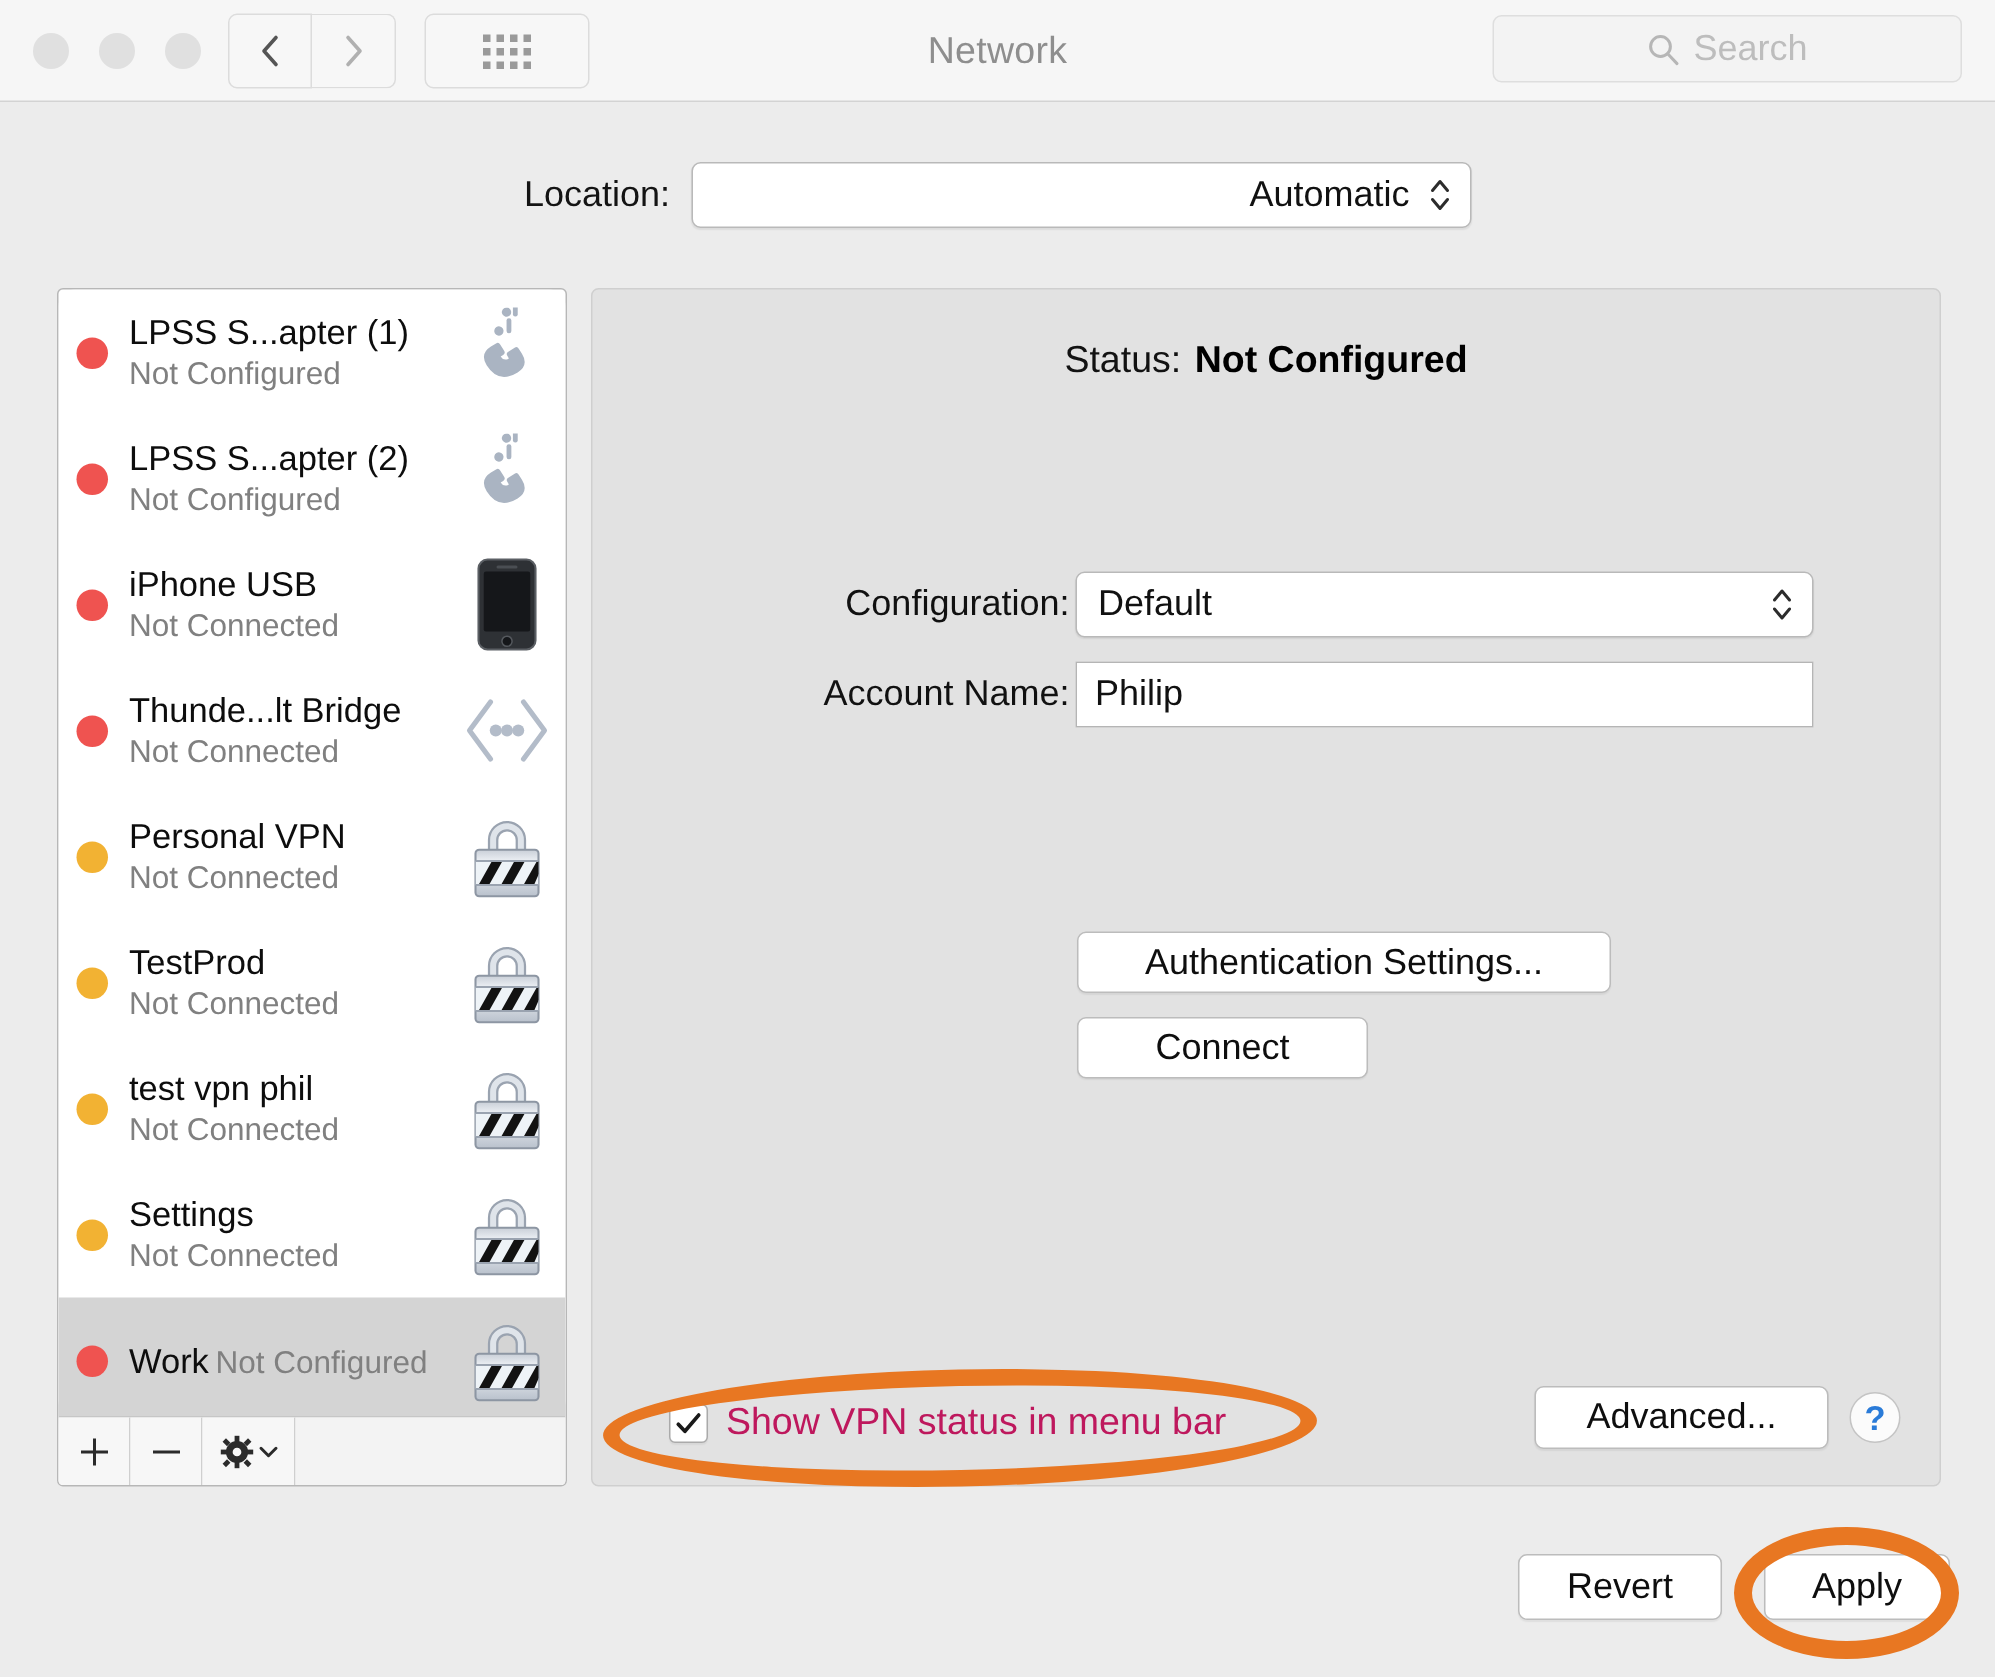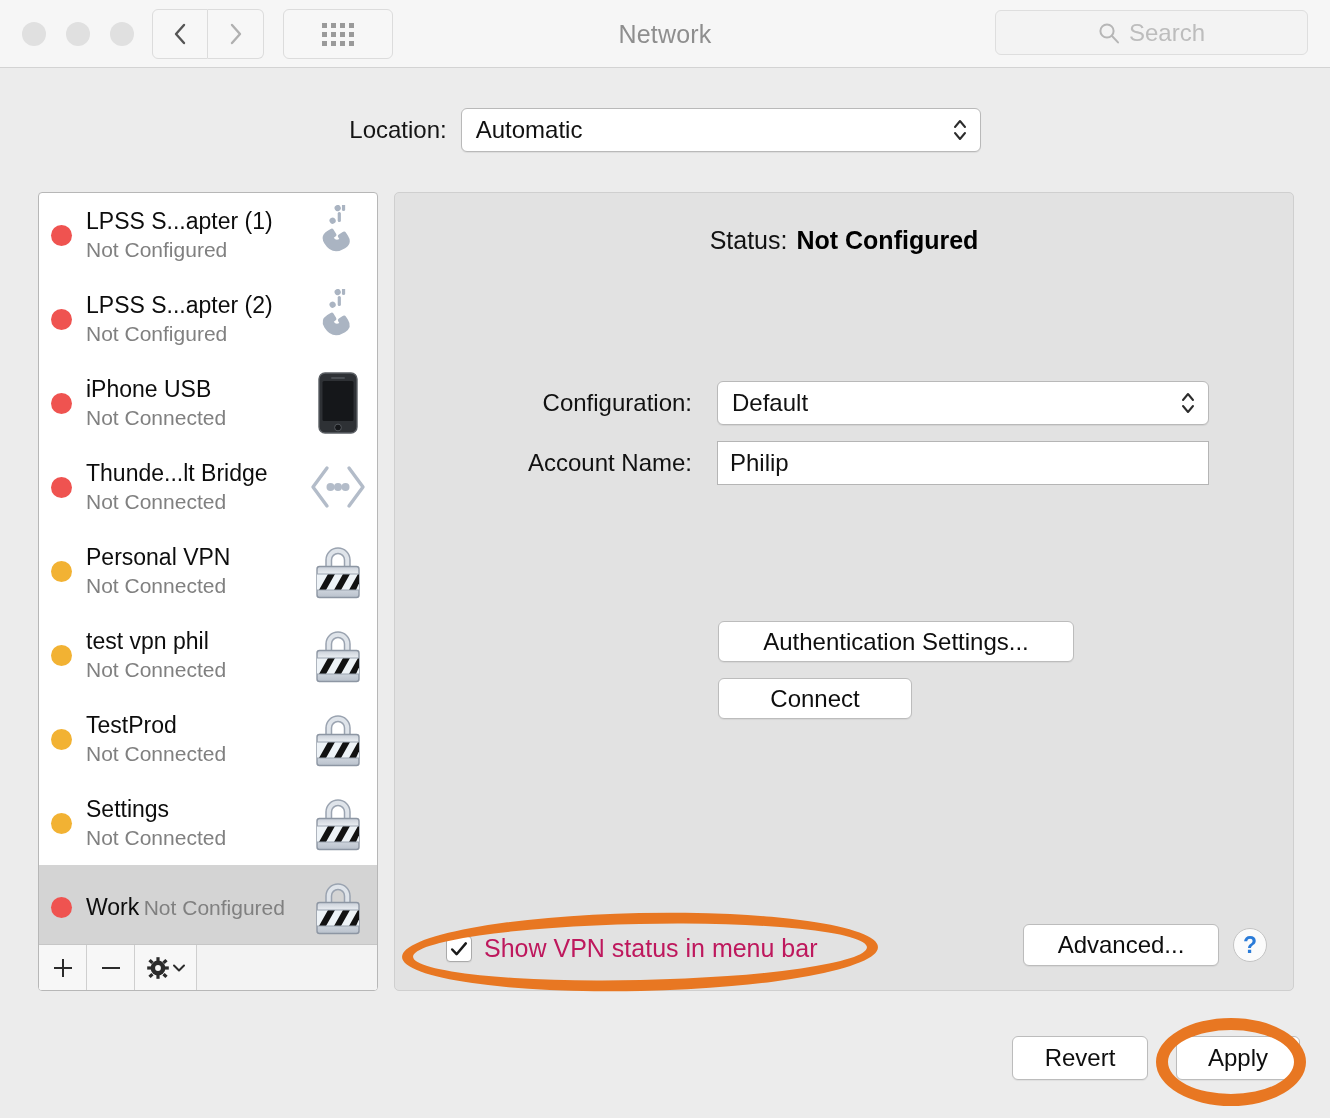--- a/index.html
+++ b/index.html
@@ -97,21 +97,21 @@
     position: relative;
     background: #fff;
     border: 1px solid #b9b9b9;
     border-radius: 6px;
     box-shadow: 0 1px 1px rgba(0,0,0,.07);
     height: 44px;
     display: flex; align-items: center;
     padding: 0 40px 0 14px;
     font-size: 24px; color: #111;
   }
-  .popup.loc { width: 520px; }
+  .popup.loc { width: 520px; justify-content: flex-end; }
   .stepper {
     position: absolute; right: 12px; top: 50%;
     transform: translateY(-50%);
     width: 16px; height: 28px;
   }
 
   
   .sidebar {
     position: absolute; left: 38px; top: 192px;
     width: 340px; height: 799px;
@@ -187,21 +187,21 @@
   .status-label { font-size: 25px; color: #121212; }
   .status-value { font-size: 25px; color: #000; font-weight: bold; margin-left: 9px; }
 
   .form { position: absolute; left: 0; top: 188px; width: 100%; }
   .frow {
     display: flex; align-items: center;
     margin-bottom: 16px;
     height: 44px;
   }
   .frow .flabel {
-    width: 322px; text-align: right; padding-right: 25px;
+    width: 322px; text-align: right; padding-right: 4px;
     font-size: 24px; color: #111;
   }
   .field {
     width: 492px; height: 44px;
     background: #fff;
     border: 1px solid #b5b5b5;
     display: flex; align-items: center;
     padding: 0 12px;
     font-size: 24px; color: #111;
   }
@@ -444,21 +444,21 @@
       </g>
     </g>
     <line x1="6" y1="33" x2="48" y2="33" stroke="#9aa3b0" stroke-width="1.2"></line>
     <line x1="6" y1="49" x2="48" y2="49" stroke="#9aa3b0" stroke-width="1.2"></line>
   </svg>
           </span>
         </div>
         <div class="svc">
           <span class="dot yellow"></span>
      <span class="txt">
-       <span class="name">test vpn phil</span>
+       <span class="name">TestProd</span>
        <span class="sub">Not Connected</span>
      </span>
      <span class="ico">
             <svg width="54" height="60" viewBox="0 0 54 60">
     <defs>
       <linearGradient id="lockbody" x1="0" y1="0" x2="0" y2="1">
         <stop offset="0" stop-color="#c9cfd8"></stop>
         <stop offset="0.30" stop-color="#f4f7fa"></stop>
         <stop offset="1" stop-color="#b9c1cc"></stop>
       </linearGradient>
@@ -477,21 +477,21 @@
       </g>
     </g>
     <line x1="6" y1="33" x2="48" y2="33" stroke="#9aa3b0" stroke-width="1.2"></line>
     <line x1="6" y1="49" x2="48" y2="49" stroke="#9aa3b0" stroke-width="1.2"></line>
   </svg>
           </span>
         </div>
         <div class="svc">
           <span class="dot yellow"></span>
      <span class="txt">
-       <span class="name">TestProd</span>
+       <span class="name">test vpn phil</span>
        <span class="sub">Not Connected</span>
      </span>
      <span class="ico">
             <svg width="54" height="60" viewBox="0 0 54 60">
     <defs>
       <linearGradient id="lockbody" x1="0" y1="0" x2="0" y2="1">
         <stop offset="0" stop-color="#c9cfd8"></stop>
         <stop offset="0.30" stop-color="#f4f7fa"></stop>
         <stop offset="1" stop-color="#b9c1cc"></stop>
       </linearGradient>

